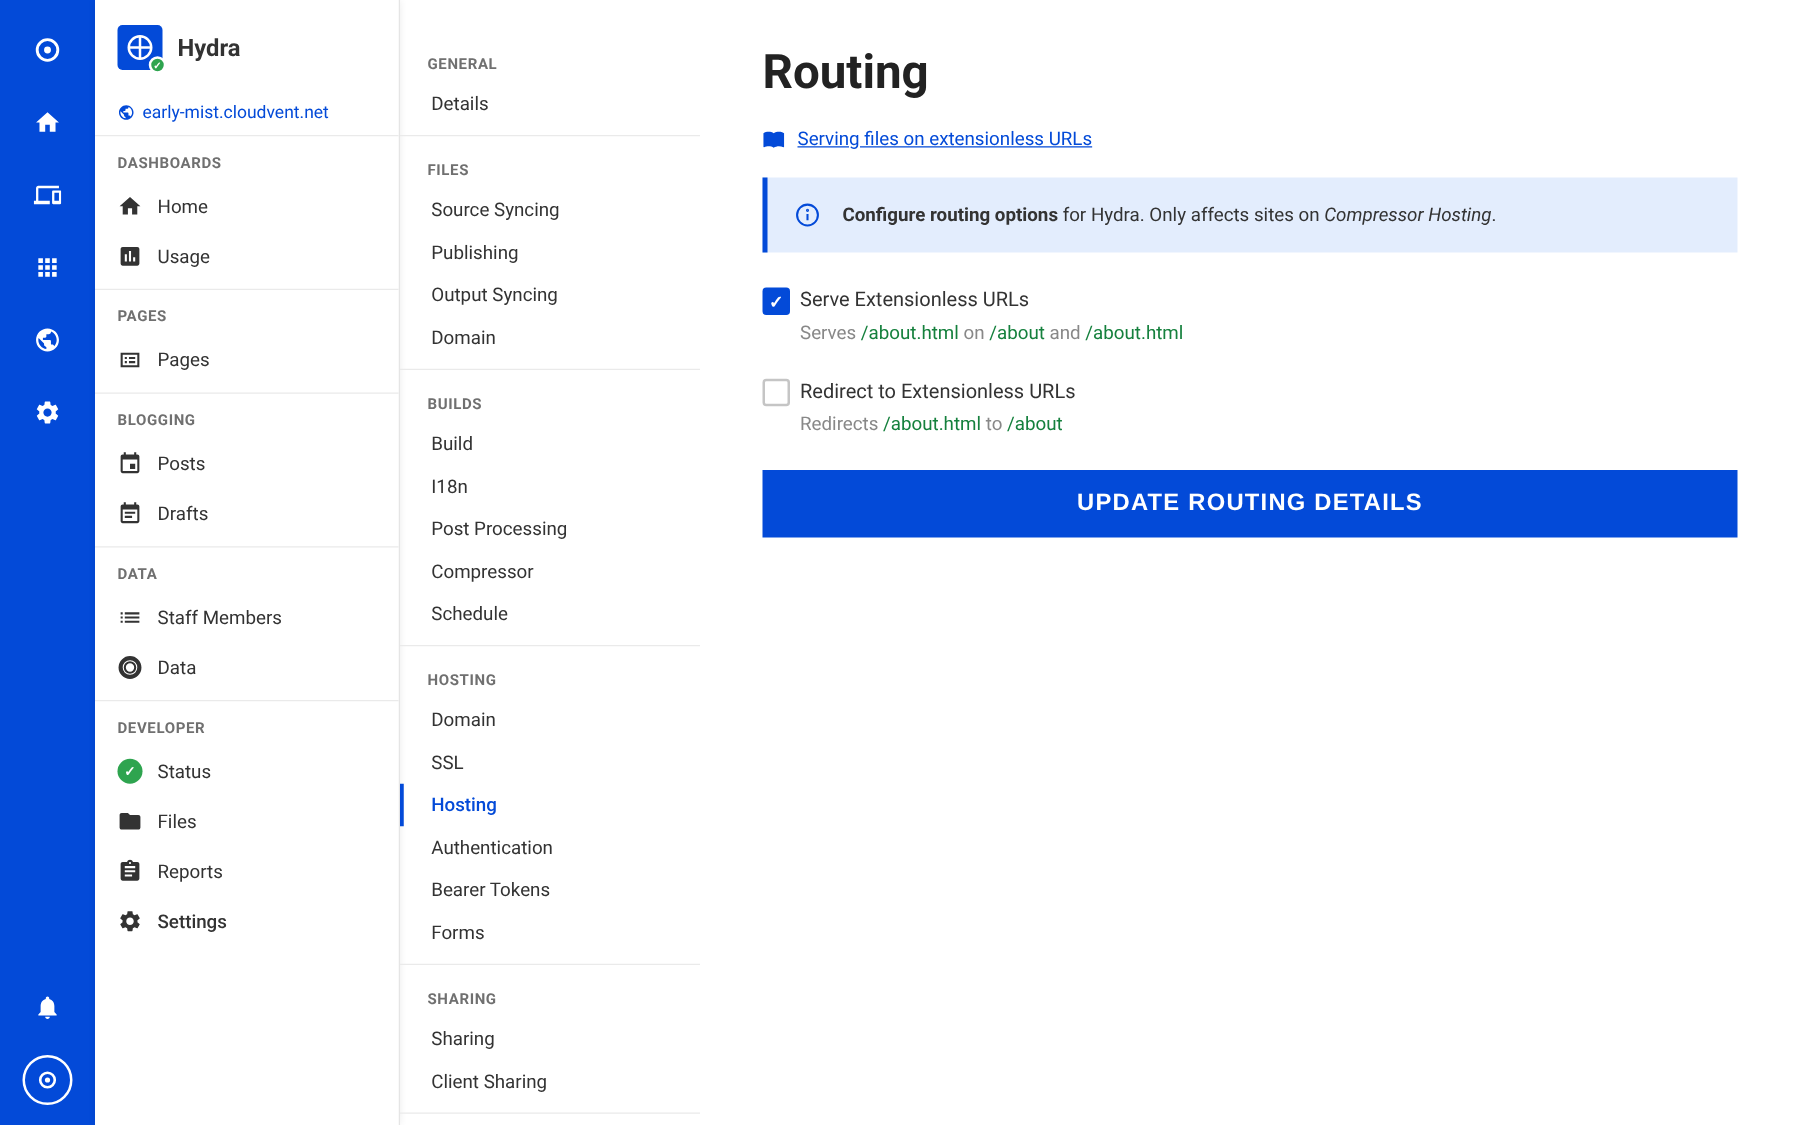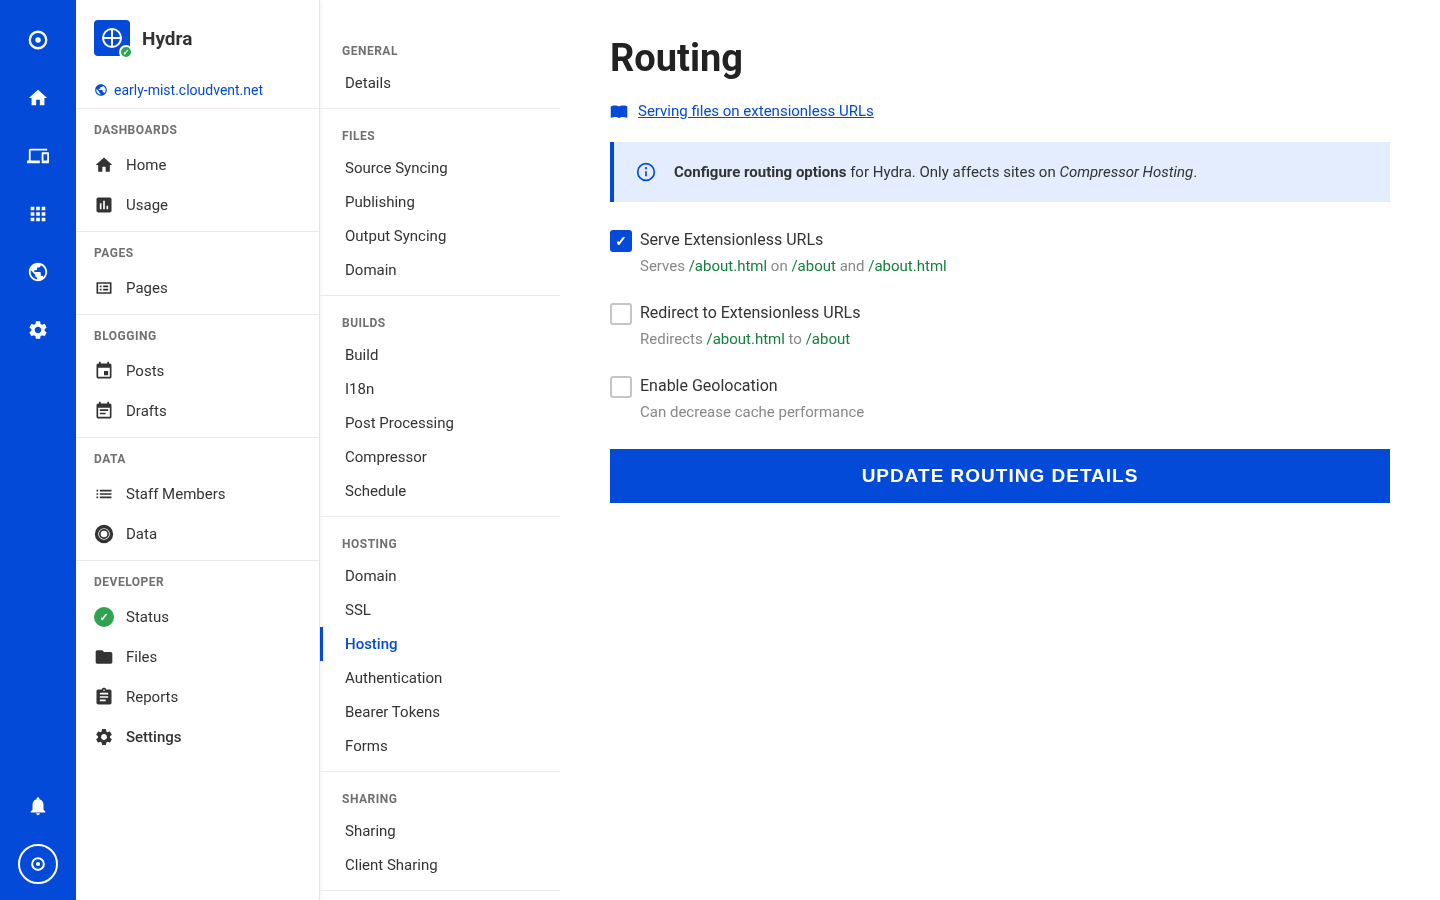--- a/index.html
+++ b/index.html
@@ -278,23 +278,16 @@
             <div class="option-help">Serves <b>/about.html</b> on <b>/about</b> and <b>/about.html</b></div>
           </div>
         </div>
         <div class="option-row">
           <div class="checkbox"></div>
           <div class="option-body">
             <div class="option-label">Redirect to Extensionless URLs</div>
             <div class="option-help">Redirects <b>/about.html</b> to <b>/about</b></div>
           </div>
         </div>
-        <div class="option-row">
-          <div class="checkbox"></div>
-          <div class="option-body">
-            <div class="option-label">Enable Geolocation</div>
-            <div class="option-help">Can decrease cache performance</div>
-          </div>
-        </div>
       </div>
     <button class="btn-primary">UPDATE ROUTING DETAILS</button>
   </div>
 </div>
 
 </body></html>

